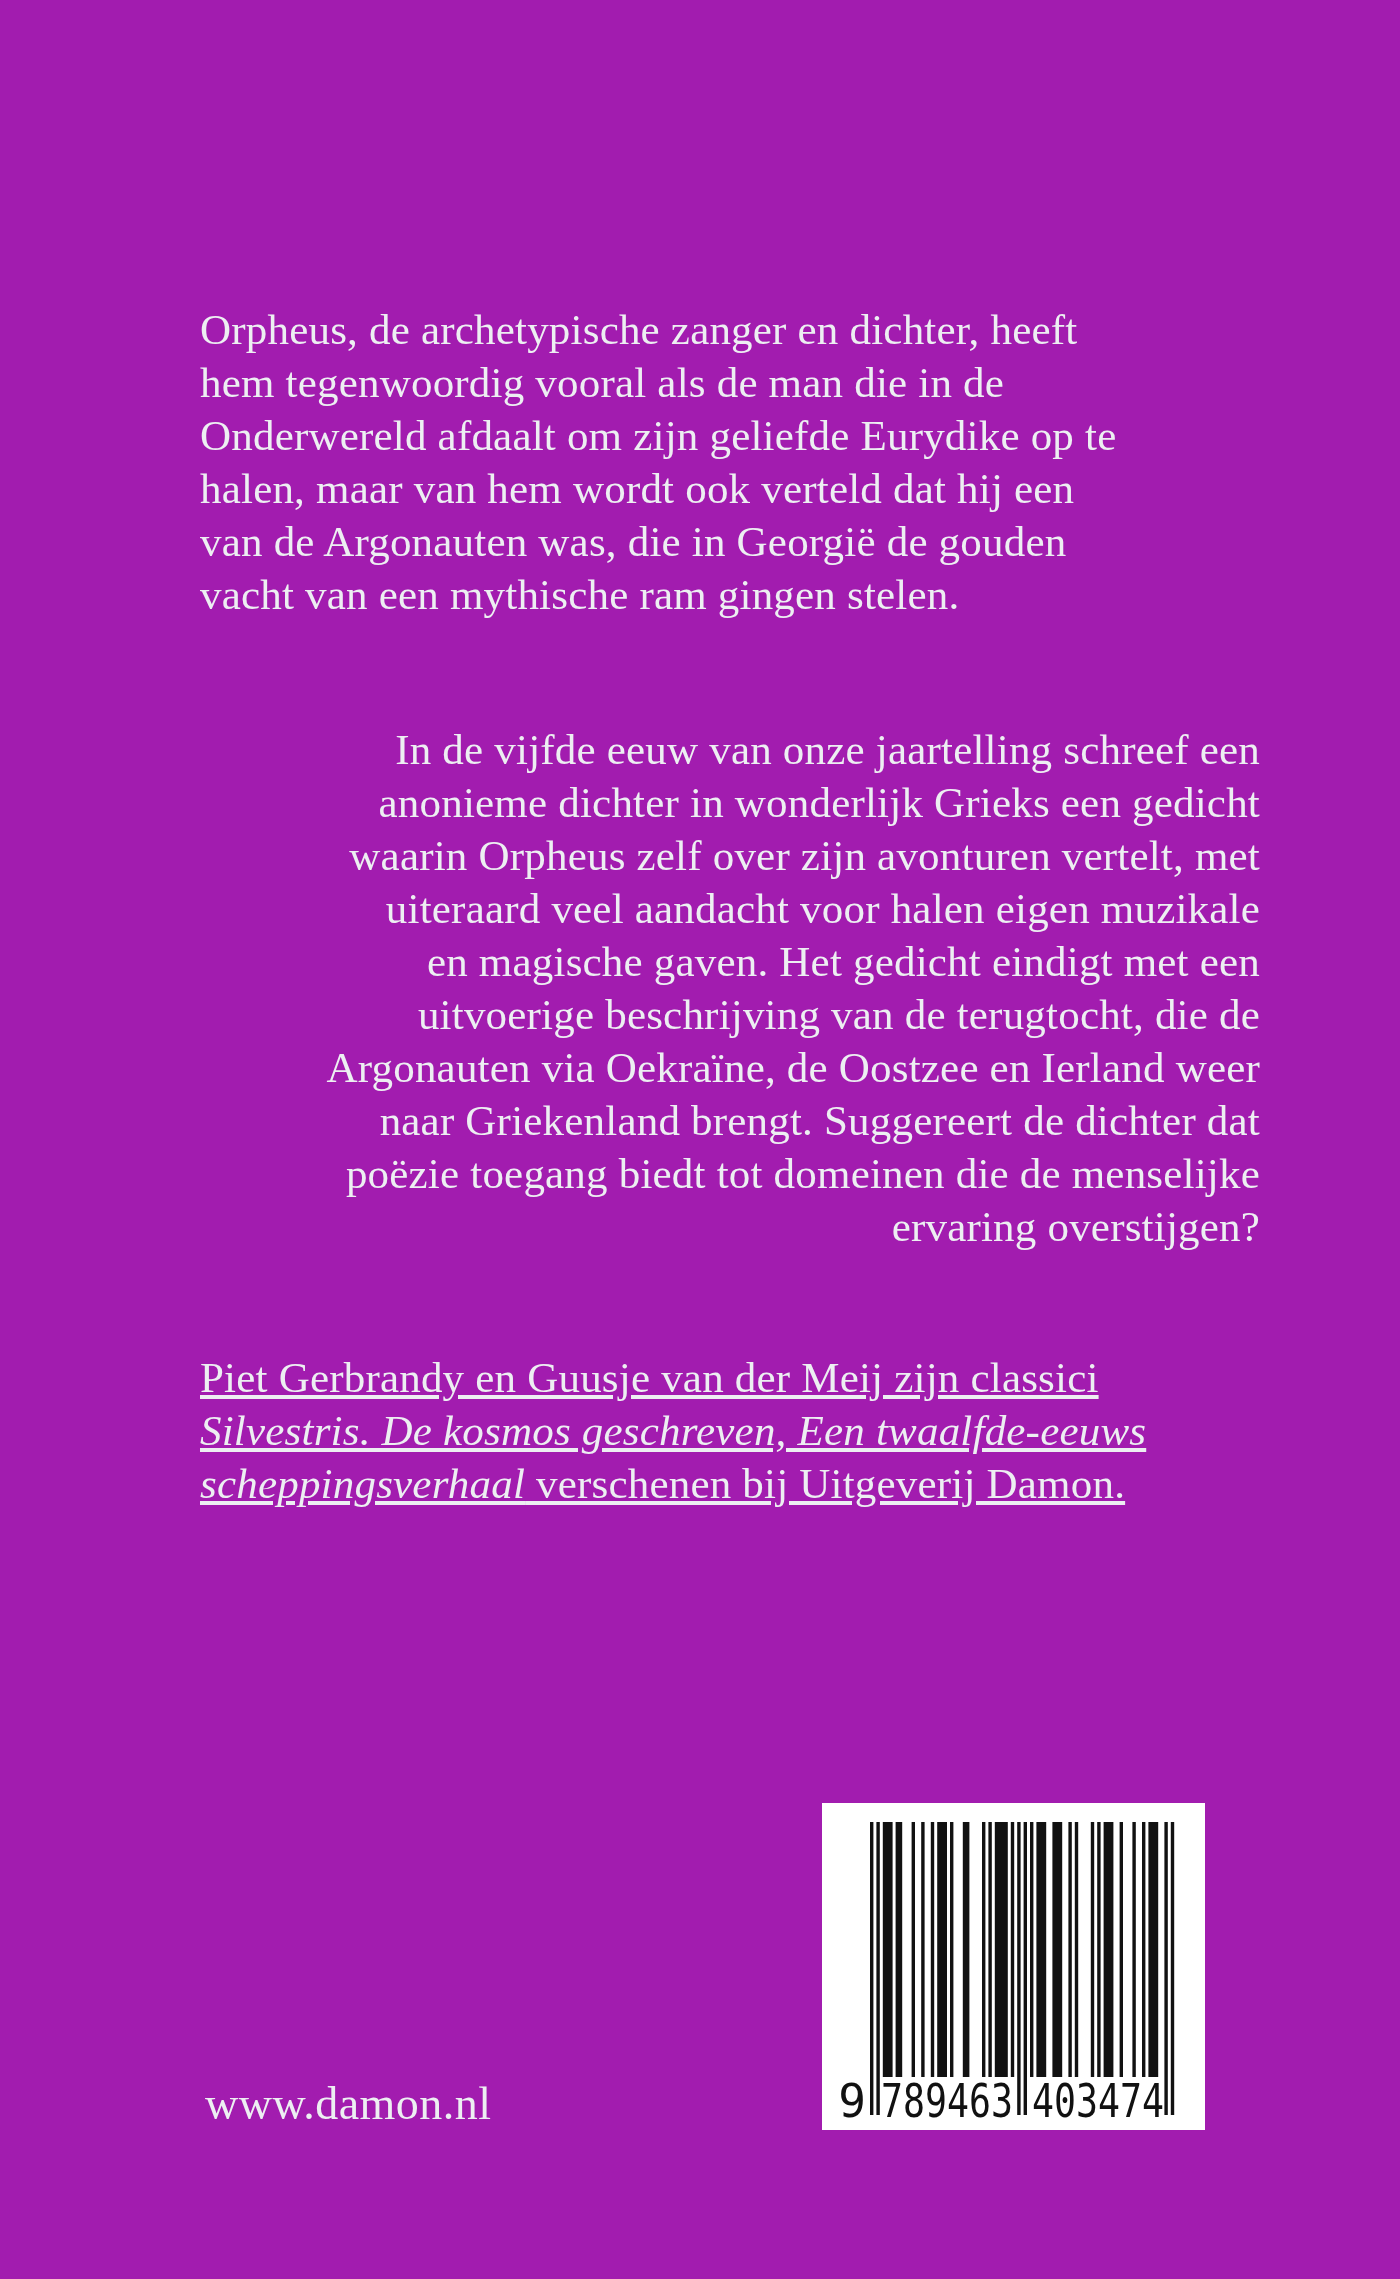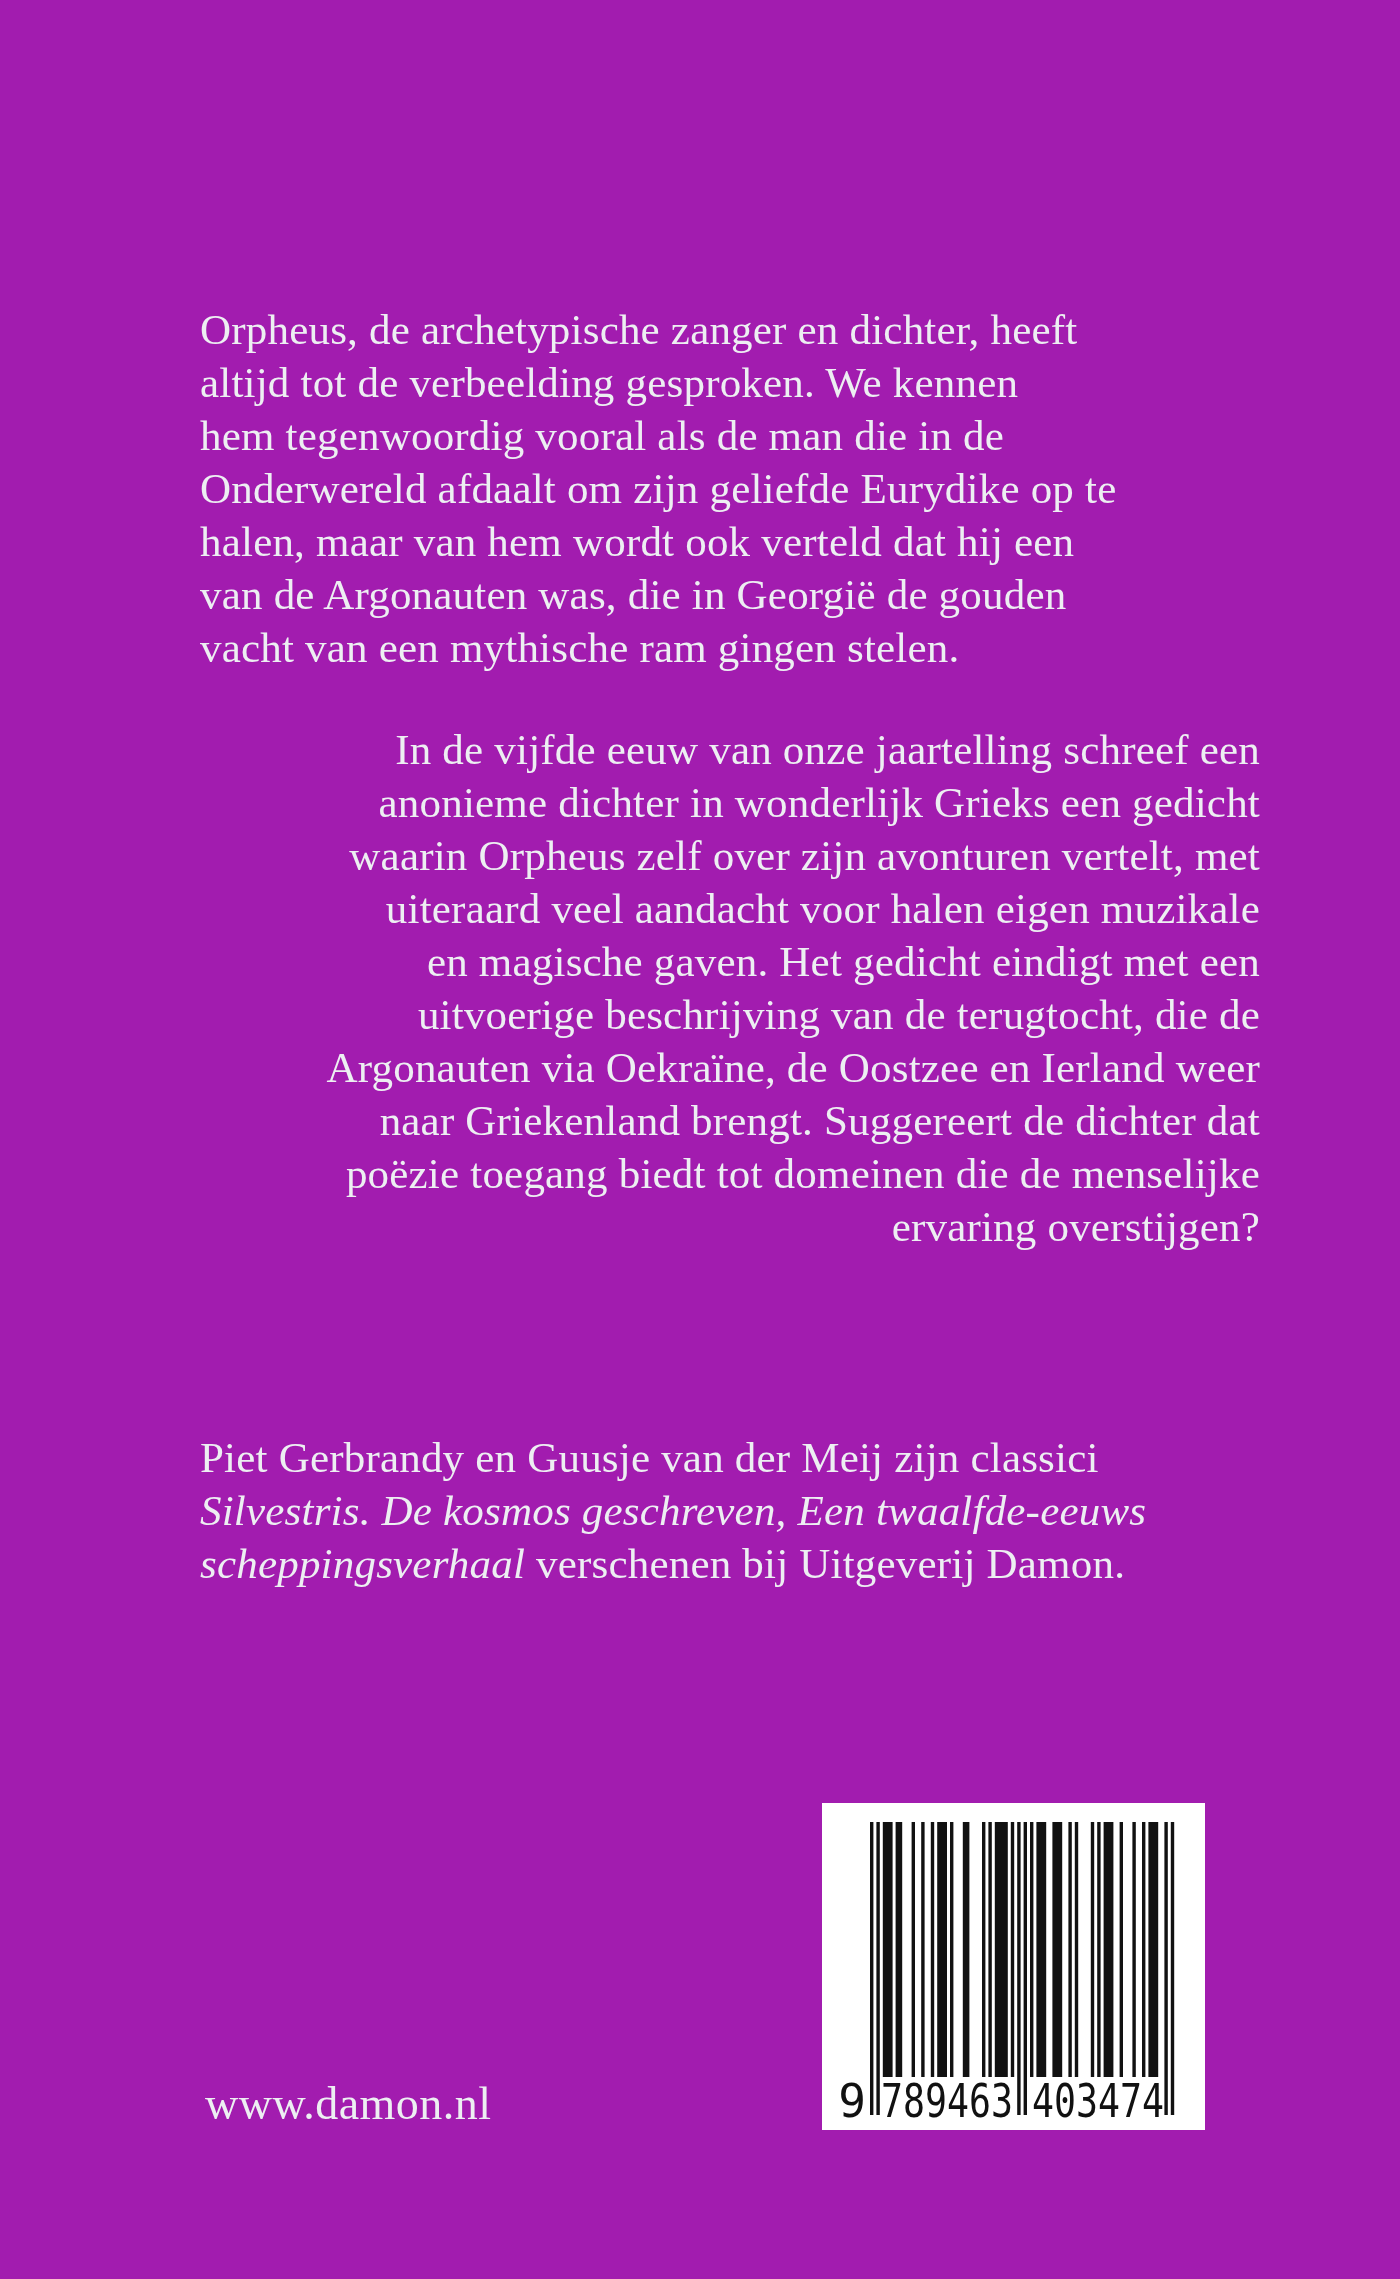--- a/index.html
+++ b/index.html
@@ -18,21 +18,21 @@
     width: 1060px;
     font-size: 43px;
     line-height: 53px;
     color: #edeff2;
     letter-spacing: 0.2px;
   }
   .paragraph .line { white-space: nowrap; }
   .paragraph .it { font-style: italic; }
   #paragraph-1 { top: 303px; }
   #paragraph-2 { top: 723px; text-align: right; }
-  #paragraph-3 { top: 1431px; }
+  #paragraph-3 { top: 1351px; text-decoration: underline; }
   .website {
     position: absolute;
     left: 205px;
     top: 2078px;
     font-size: 46px;
     line-height: 52px;
     color: #edeff2;
     letter-spacing: 0.5px;
     text-align: right;
   }
@@ -46,21 +46,20 @@
   }
   .barcode-panel svg { display: block; width: 383px; height: 327px; }
 </style>
 </head>
 <body>
 
 <div class="cover">
 
   <div class="paragraph" id="paragraph-1">
       <div class="line"><span>Orpheus, de archetypische zanger en dichter, heeft</span></div>
-      <div class="line"><span>altijd tot de verbeelding gesproken. We kennen</span></div>
       <div class="line"><span>hem tegenwoordig vooral als de man die in de</span></div>
       <div class="line"><span>Onderwereld afdaalt om zijn geliefde Eurydike op te</span></div>
       <div class="line"><span>halen, maar van hem wordt ook verteld dat hij een</span></div>
       <div class="line"><span>van de Argonauten was, die in Georgië de gouden</span></div>
       <div class="line"><span>vacht van een mythische ram gingen stelen.</span></div>
     </div>
 
   <div class="paragraph" id="paragraph-2">
       <div class="line"><span>In de vijfde eeuw van onze jaartelling schreef een</span></div>
       <div class="line"><span>anonieme dichter in wonderlijk Grieks een gedicht</span></div>

